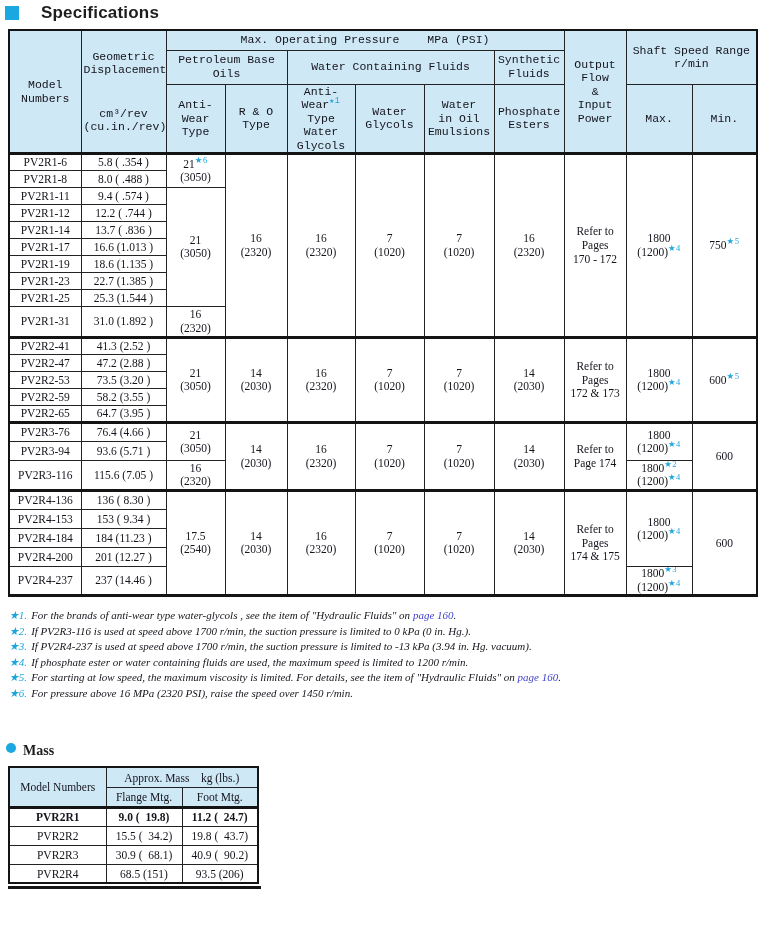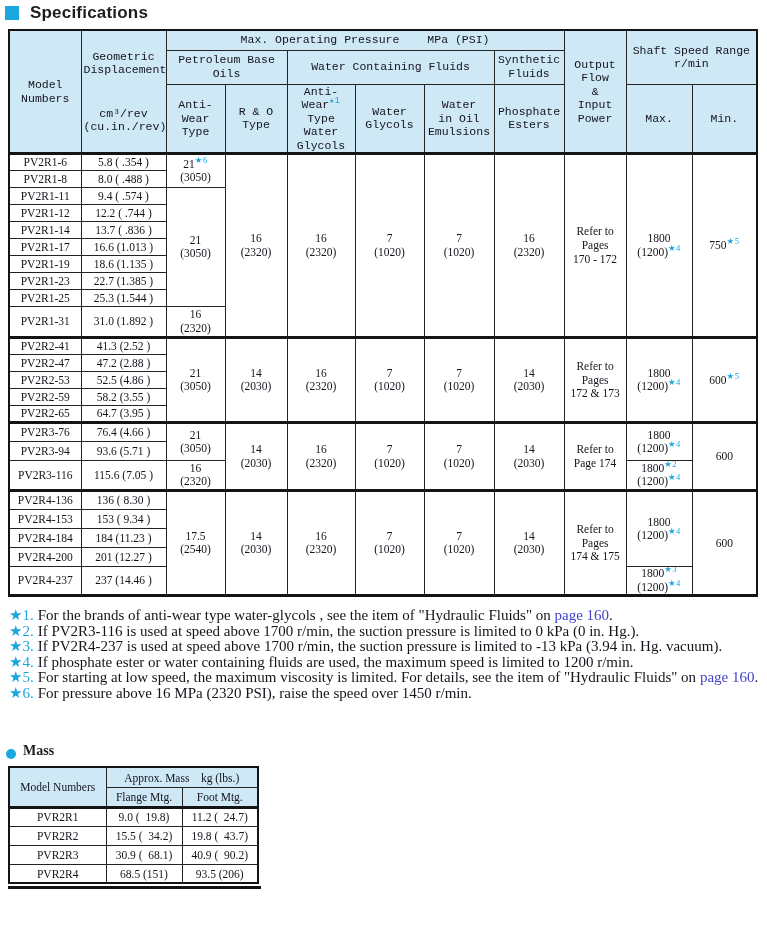--- a/index.html
+++ b/index.html
@@ -1,52 +1,52 @@
 <!DOCTYPE html>
 <html><head>
 <meta charset="utf-8">
 <style>
   html,body{margin:0;padding:0;background:#fff;}
   body{width:767px;height:943px;font-family:"Liberation Serif",serif;color:#14141c;position:relative;}
 
   
-  .title-row{display:flex;align-items:center;gap:11px;padding:3px 0 6px 5px;}
+  .title-row{display:flex;align-items:center;gap:22px;padding:3px 0 6px 5px;}
   .sq{width:14px;height:14px;background:#1ba7e0;}
   .title-text{font-family:"Liberation Sans",sans-serif;font-size:17px;font-weight:600;color:#1d1d1d;letter-spacing:.2px;}
 
   
   table{border-collapse:collapse;table-layout:fixed;}
   .spec{margin-left:8px;width:748px;border:2px solid #141414;border-bottom:3px solid #141414;}
   .spec td{border:1px solid #232323;font-size:11.5px;line-height:1.18;text-align:center;vertical-align:middle;padding:0 2px;overflow:hidden;}
   .spec td.hc{background:#cfe8f6;font-family:Liberation Mono, monospace;}
   tr.h1{height:20px;} tr.h2{height:34px;} tr.h3{height:64px;}
   tr.r17{height:17px;} tr.r19{height:19px;} tr.r26{height:26px;} tr.r30{height:30px;} tr.r31{height:31px;}
   tr.gs > td{border-top:3px solid #141414;}
   .pre{white-space:pre-line;}
   .mcell{text-align:left;padding-left:5px;margin-left:12px;}
   .dcell{text-align:right;padding-right:7px;}
   sup.st{font-size:8.5px;color:#1ca6e0;vertical-align:super;line-height:0;letter-spacing:.5px;}
   .mop-unit{margin-left:28px;}
   .gap-v{margin-top:30px;}
 
   
-  .notes{margin:11px 0 0 9px;font-size:15px;line-height:15.5px;}
+  .notes{margin:11px 0 0 9px;font-size:11px;line-height:15.5px;font-style:italic;}
   .note .mark{color:#1ca6e0;margin-right:4px;}
   .plink{color:#4343cb;text-decoration:none;}
 
   
-  .mass-title-row{display:flex;align-items:flex-end;gap:7px;margin:42px 16px 7px 6px;}
+  .mass-title-row{display:flex;align-items:flex-start;gap:7px;margin:42px 16px 7px 6px;}
   .dot{width:10px;height:10px;border-radius:50%;background:#1ba7e0;}
   .mass-title-text{font-size:14px;font-weight:700;color:#1d1d1d;}
   .mass{margin-left:8px;width:249px;border:2px solid #141414;}
   .mass td{border:1px solid #232323;font-size:11.5px;text-align:center;vertical-align:middle;padding:0 2px;}
   .mass td.hc{background:#cfe8f6;}
   .mass tr{height:19px;}
   .mass tr.mh{height:20px;}
-  .mass tr.gs > td{border-top:3px solid #141414;}
+  .mass tr.gs > td{border-top:3px solid #141414;font-weight:bold;}
   .vcell{text-align:right;padding-right:9px;}
   .mass-rule{margin:2px 0 0 8px;width:253px;height:3px;background:#141414;}
   .ws-pre{white-space:pre;}
 </style>
 </head>
 <body>
 
 <div class="title-row">
   <div class="sq"></div>
   <div class="title-text">Specifications</div>
@@ -184,21 +184,21 @@
 172 &amp; 173</td>
     <td rowspan="5"><span>1800</span><br><span>(1200)</span><sup class="st">★4</sup></td>
     <td rowspan="5"><span>600</span><sup class="st">★5</sup></td>
   </tr>
   <tr class="r17">
     <td class="mcell">PV2R2-47</td>
     <td class="dcell">47.2 (2.88 )</td>
   </tr>
   <tr class="r17">
     <td class="mcell">PV2R2-53</td>
-    <td class="dcell">52.5 (4.86 )</td>
+    <td class="dcell">73.5 (3.20 )</td>
   </tr>
   <tr class="r17">
     <td class="mcell">PV2R2-59</td>
     <td class="dcell">58.2 (3.55 )</td>
   </tr>
   <tr class="r17">
     <td class="mcell">PV2R2-65</td>
     <td class="dcell">64.7 (3.95 )</td>
   </tr>
 

